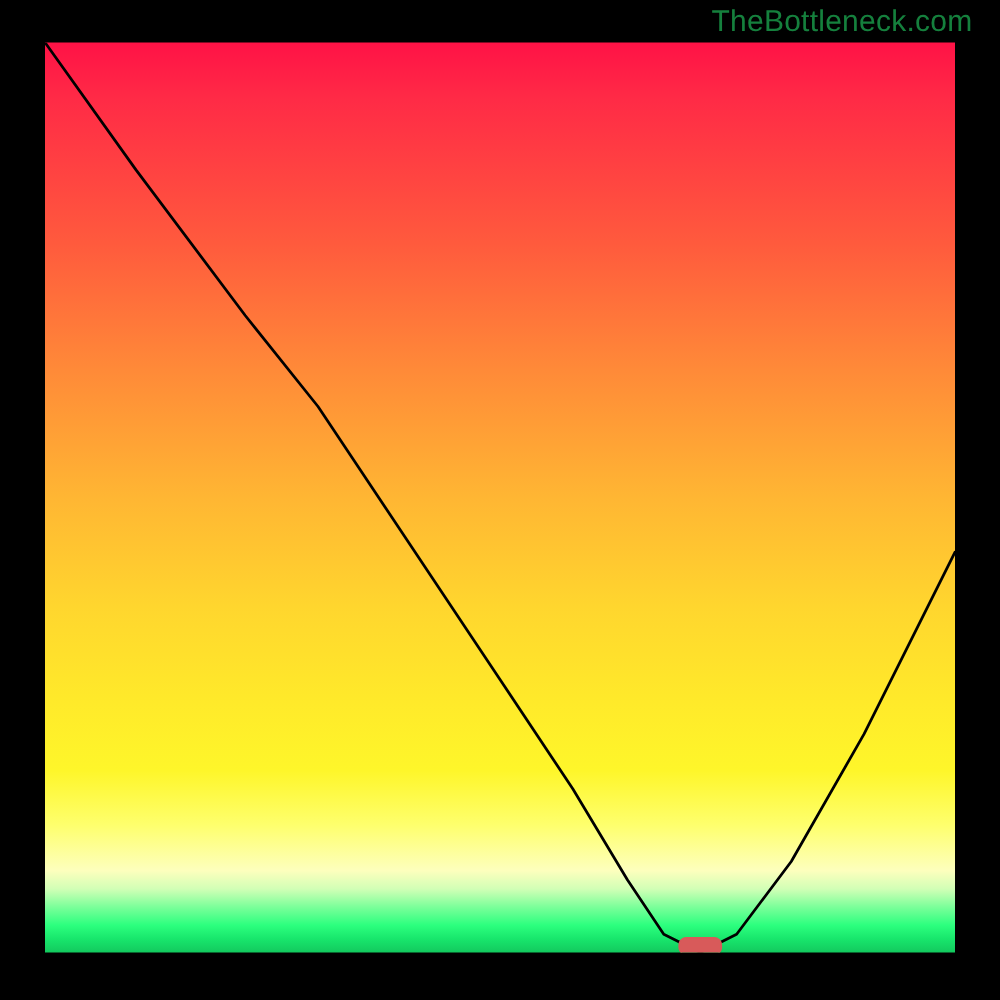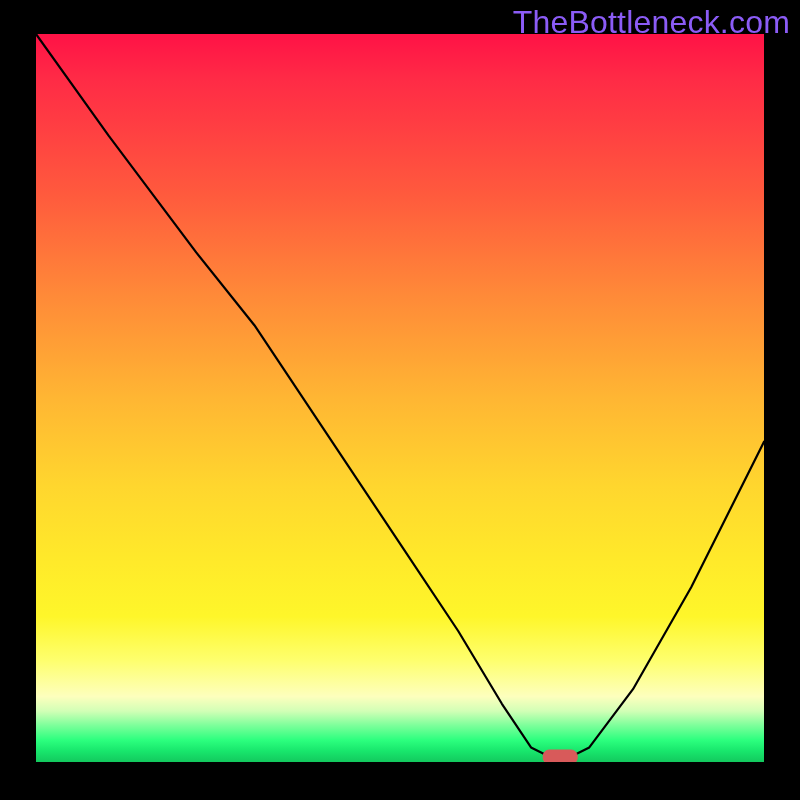--- a/index.html
+++ b/index.html
@@ -13,23 +13,23 @@
   }
   .frame {
     position: relative;
     width: 800px;
     height: 800px;
     background: #000;
   }
   .watermark {
     position: absolute;
     top: 4px;
-    right: 10px;
-    color: #8b5cf6;
-    font-size: 32px;
+    right: 22px;
+    color: #15803d;
+    font-size: 24px;
     font-weight: 500;
     letter-spacing: 0.2px;
     z-index: 5;
     user-select: none;
   }
   .plot-area {
     position: absolute;
     left: 36px;
     top: 34px;
     width: 728px;

